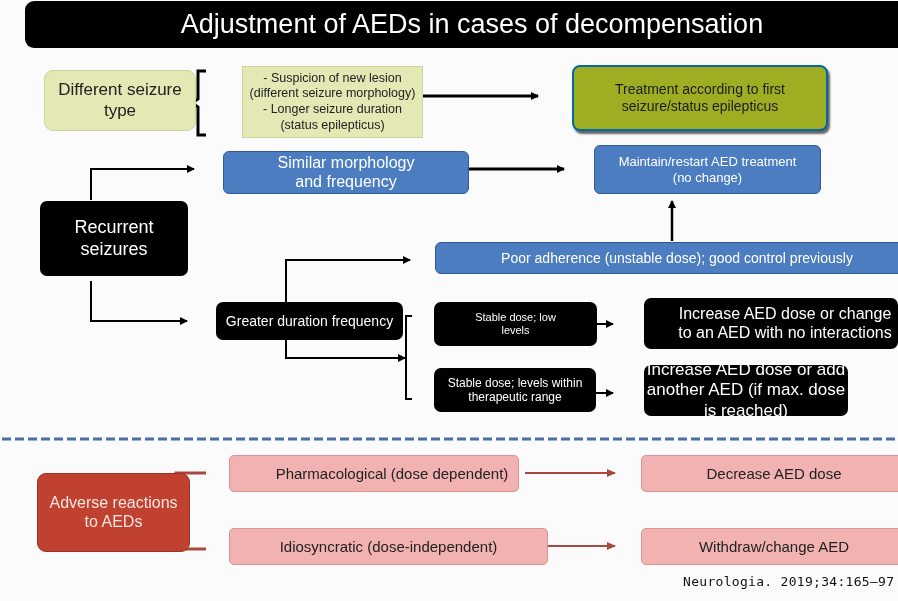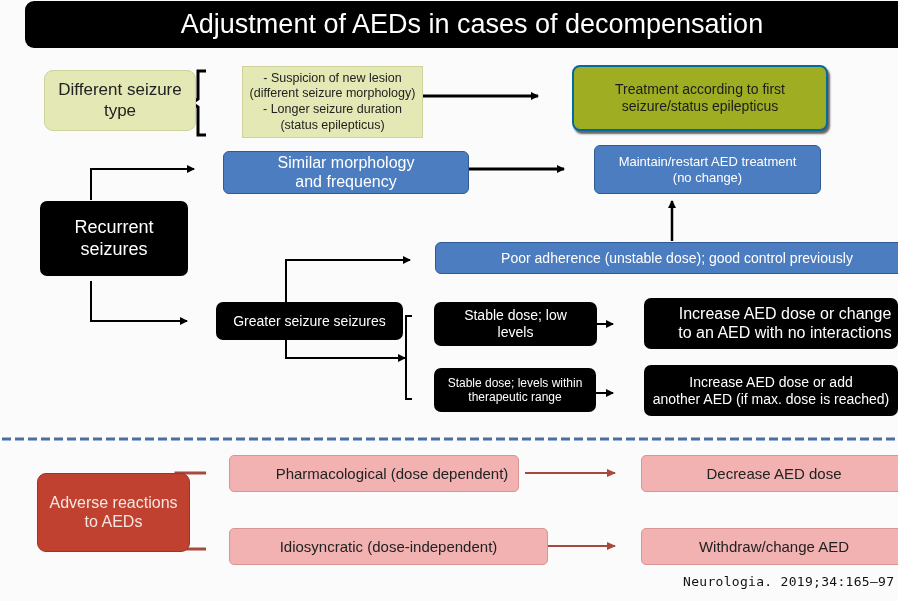--- a/index.html
+++ b/index.html
@@ -97,39 +97,39 @@
 <div class="box blue" style="left:571px;top:145px;width:227px;height:49px;font-size:13px;">
   <span>Maintain/restart AED treatment
 (no change)</span>
   </div>
 
 <div class="box blue" style="left:412px;top:242px;width:484px;height:32px;font-size:14px;text-align:right;">
   <span>Poor adherence (unstable dose); good control previously</span>
   </div>
 
 <div class="box black" style="left:193px;top:302px;width:187px;height:38px;font-size:14px;">
-  <span>Greater seizure seizures</span>
+  <span>Greater duration frequency</span>
   </div>
 
-<div class="box black" style="left:411px;top:302px;width:163px;height:44px;font-size:14px;">
+<div class="box black" style="left:411px;top:302px;width:163px;height:44px;font-size:11px;">
   <span>Stable dose; low
 levels</span>
   </div>
 
 <div class="box black" style="left:411px;top:368px;width:162px;height:44px;font-size:12px;">
   <span>Stable dose; levels within
 therapeutic range</span>
   </div>
 
 <div class="box black" style="left:621px;top:298px;width:254px;height:51px;font-size:16px;padding-left:28px;">
   <span>Increase AED dose or change
 to an AED with no interactions</span>
   </div>
 
-<div class="box black" style="left:621px;top:365px;width:254px;height:51px;font-size:14px;align-items:center;">
+<div class="box black" style="left:621px;top:365px;width:204px;height:51px;font-size:17px;align-items:center;">
   <span>Increase AED dose or add
 another AED (if max. dose is reached)</span>
   </div>
 
 <div class="box red" style="left:14px;top:473px;width:153px;height:79px;font-size:16px;">
   <span>Adverse reactions
 to AEDs</span>
   </div>
 
 <div class="box pink" style="left:206px;top:455px;width:290px;height:37px;font-size:15px;padding-left:36px;">

